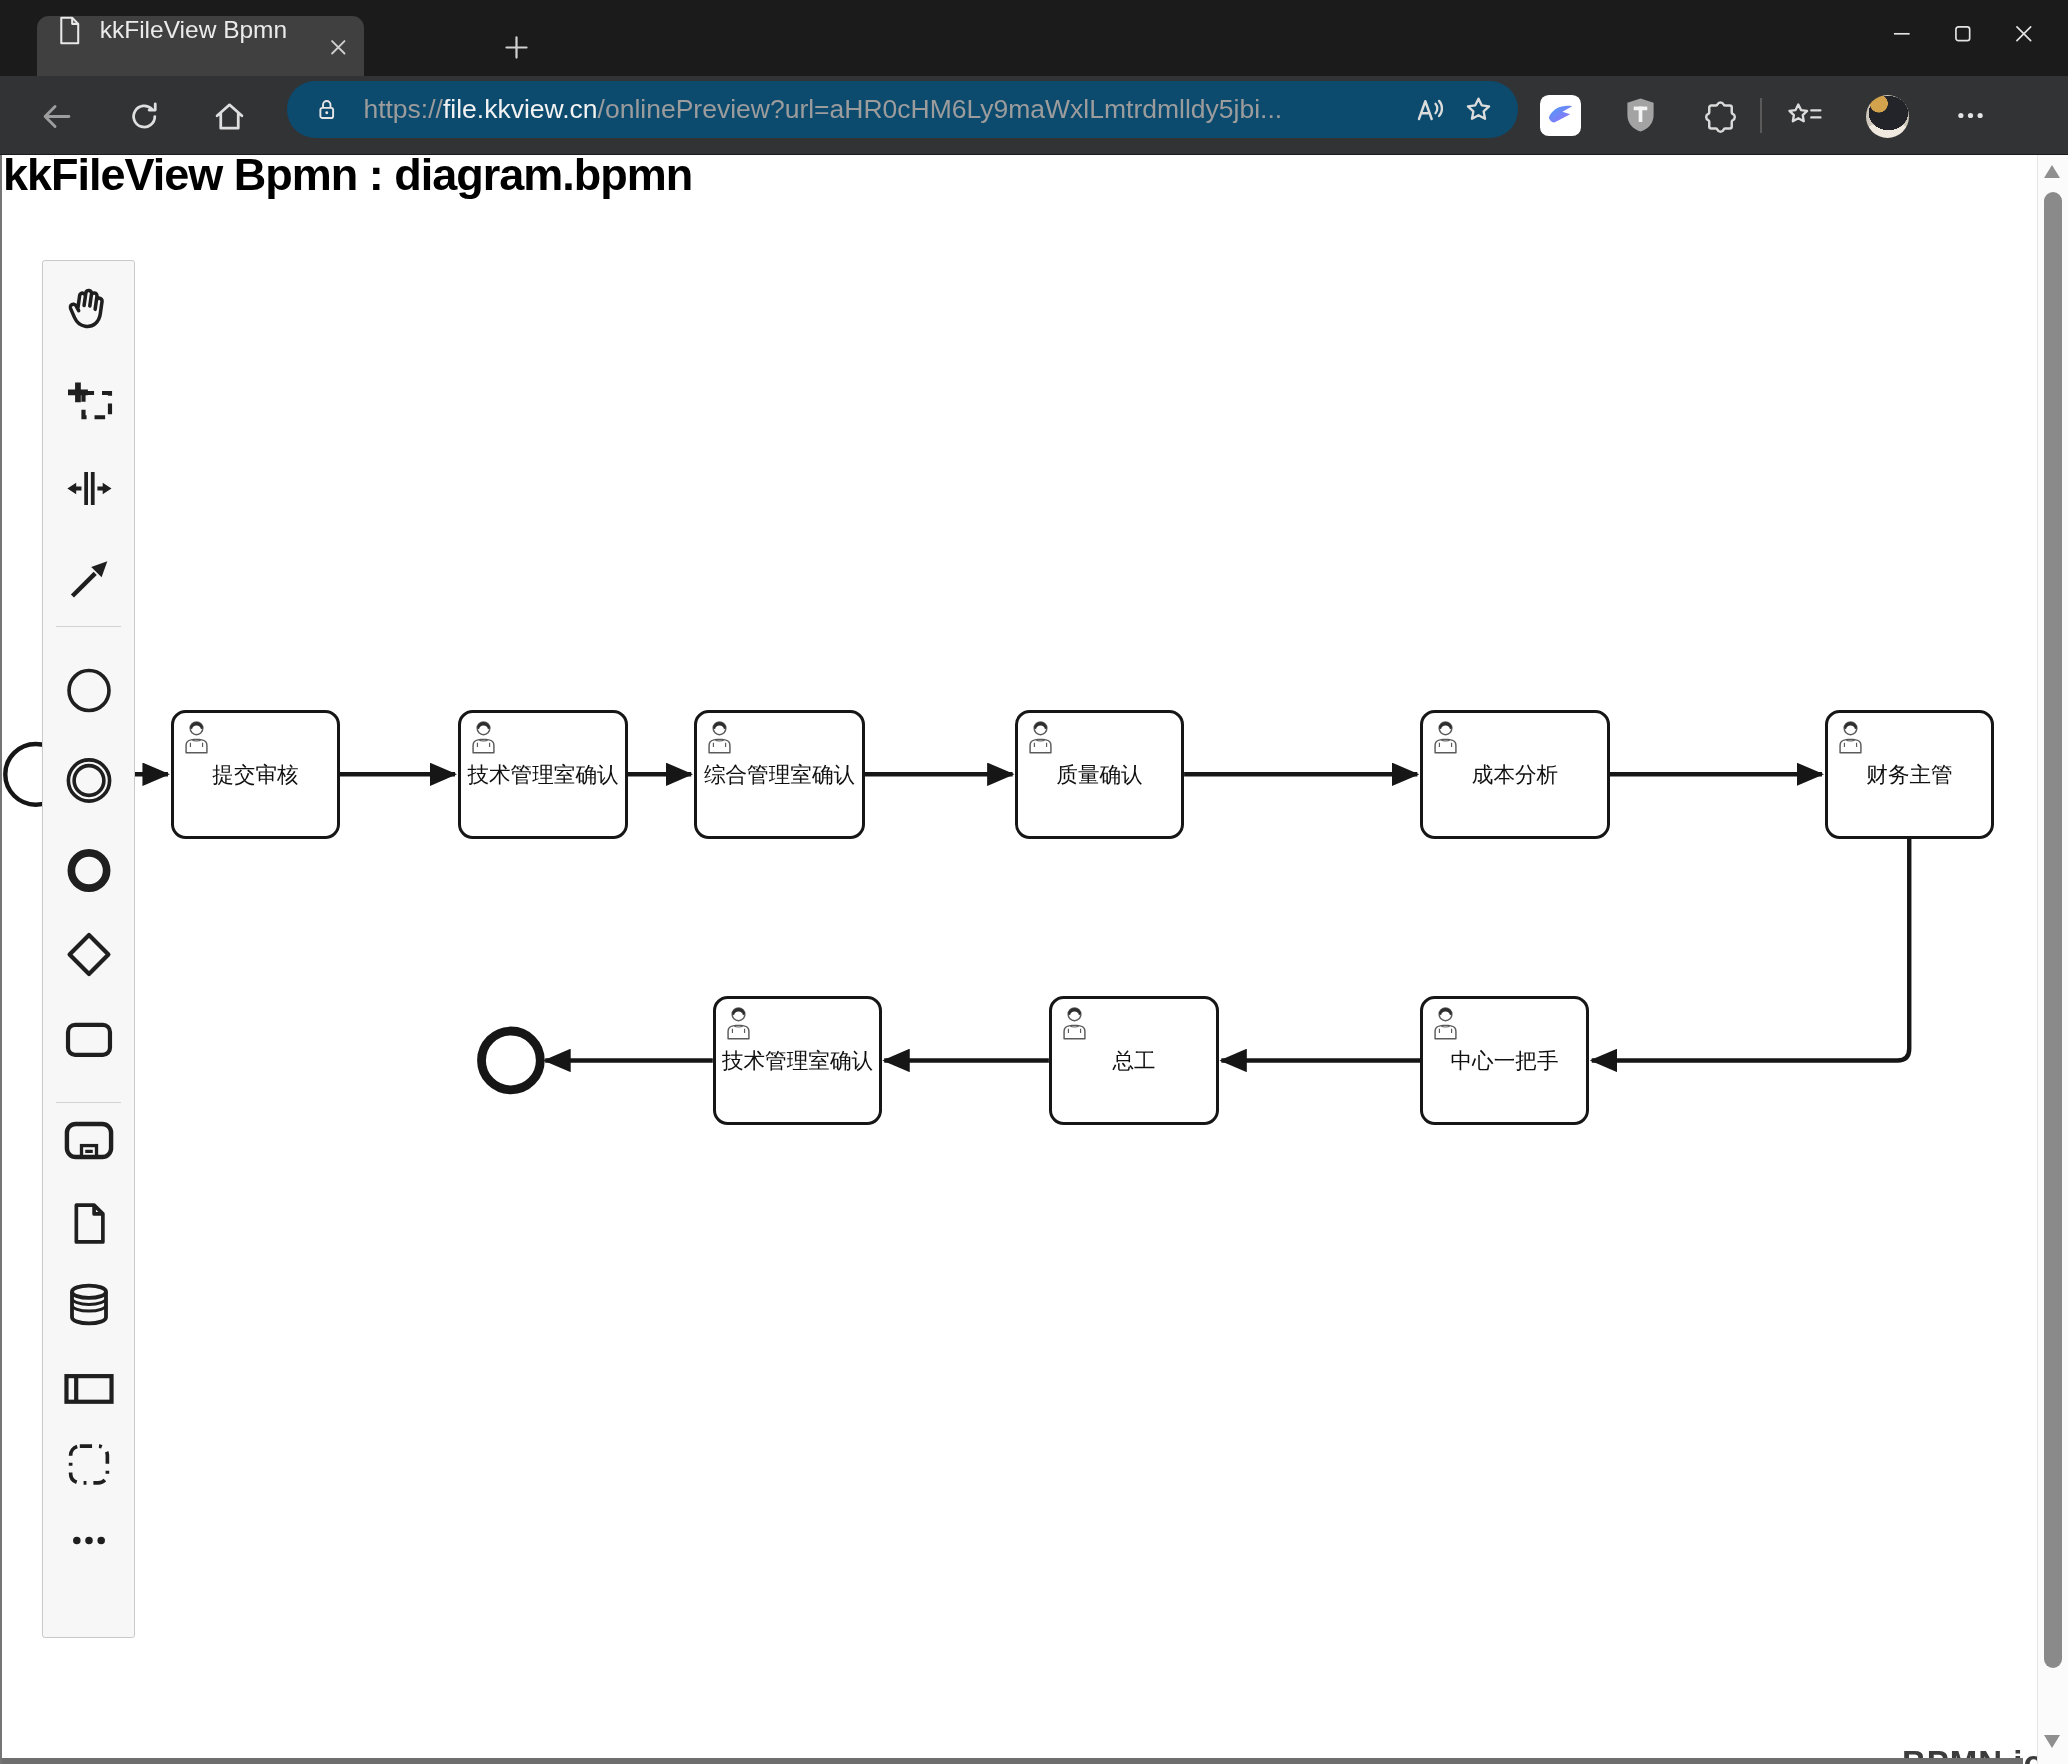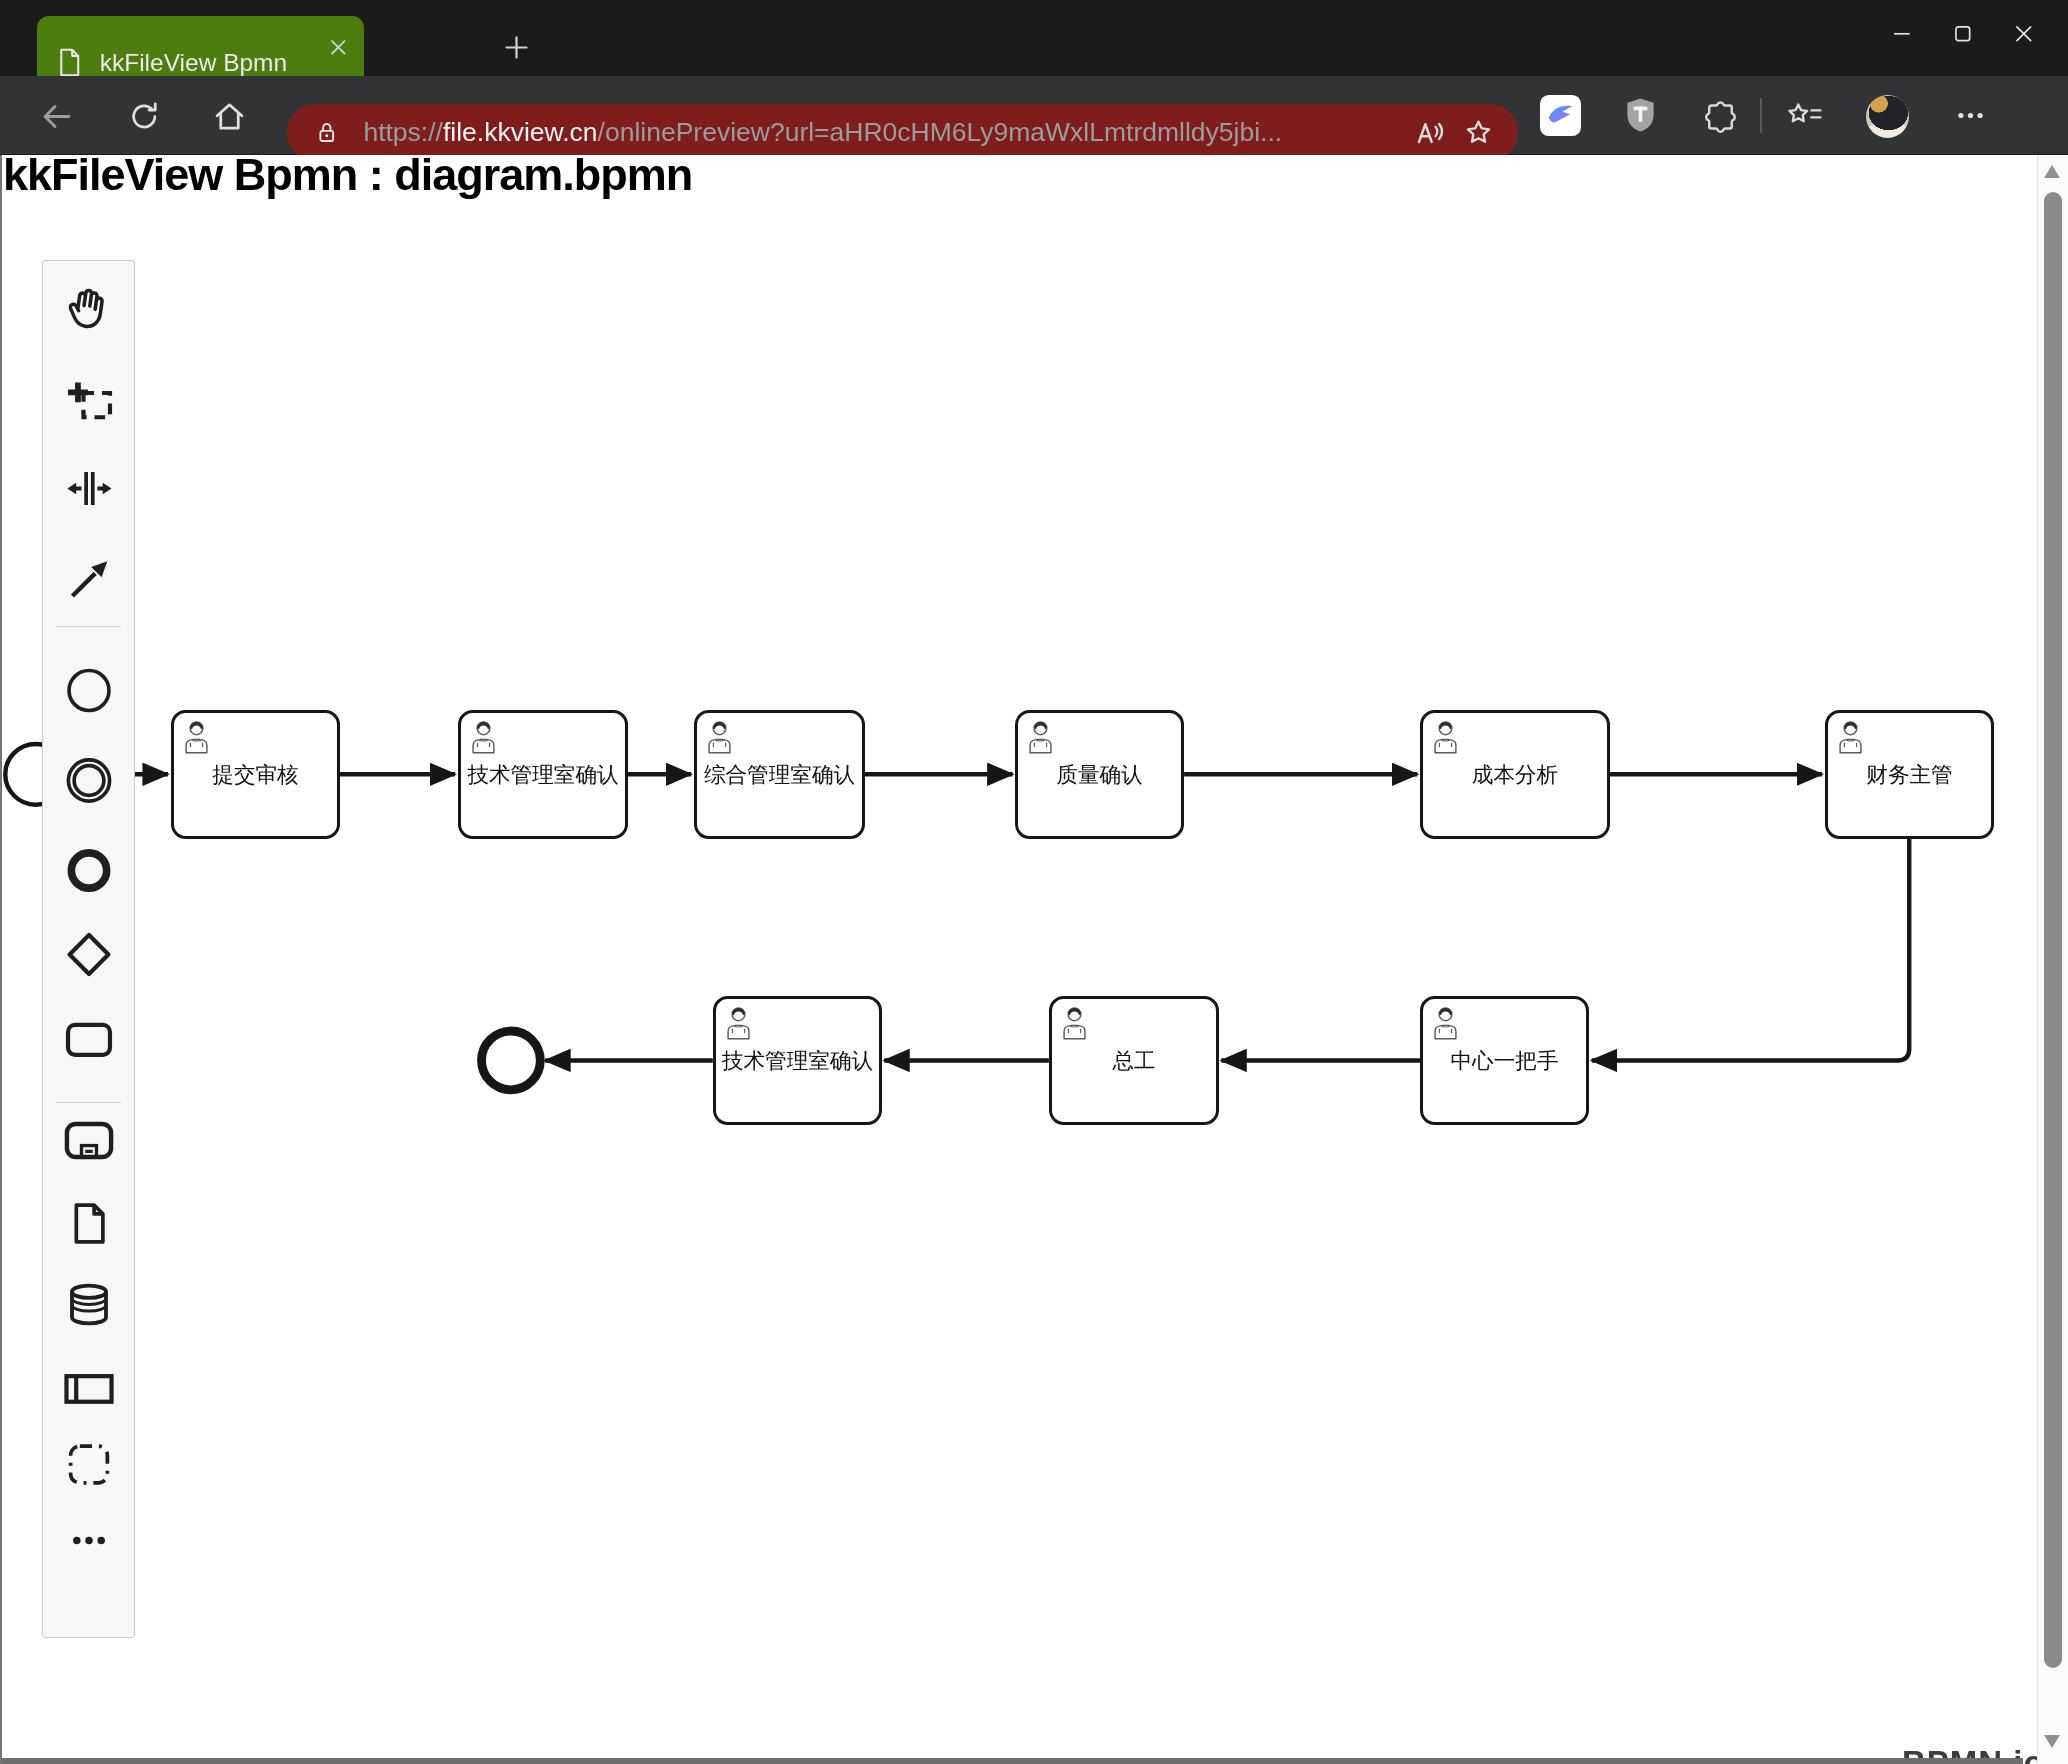--- a/index.html
+++ b/index.html
@@ -4,32 +4,32 @@
 <style>
   html,body{margin:0;padding:0;}
   body{
     position:relative;width:2068px;height:1764px;overflow:hidden;
     font-family:"Liberation Sans","DejaVu Sans",sans-serif;
     background:#ffffff;
   }
   svg{display:block}
   
   .chrome{position:absolute;left:0;top:0;width:2068px;height:155px;background:#1b1b1c;}
-  .tab{position:absolute;left:37px;top:15.7px;width:327px;height:61px;background:#4d7c0f;
-       border-radius:11.8px 11.8px 0 0;display:flex;align-items:flex-end;}
+  .tab{position:absolute;left:37px;top:15.7px;width:327px;height:61px;background:#404040;
+       border-radius:11.8px 11.8px 0 0;display:flex;align-items:flex-start;}
   .tab .fav{margin-left:19.6px;}
   .tab-title{margin-left:17.6px;font-size:24.5px;color:#ebebeb;white-space:nowrap;}
   .tab-close{position:absolute;right:13.7px;top:19.6px;width:23.5px;height:23.5px;display:flex;align-items:center;justify-content:center;}
   .newtab{position:absolute;left:502px;top:33px;width:29px;height:29px;}
   .wincontrols{position:absolute;right:13.7px;top:7.8px;display:flex;}
   .winbtn{width:61px;height:51px;display:flex;align-items:center;justify-content:center;}
   .toolbar{position:absolute;left:0;top:76px;width:2068px;height:78px;background:#323335;}
   .navbtn{position:absolute;top:18.6px;width:43px;height:43px;display:flex;align-items:center;justify-content:center;}
-  .urlbar{position:absolute;left:287px;top:28px;width:1231px;height:57px;border-radius:28px;
-          background:#7f1d1d;display:flex;align-items:center;}
+  .urlbar{position:absolute;left:287px;top:5px;width:1231px;height:57px;border-radius:28px;
+          background:#0c4a6e;display:flex;align-items:center;}
   .urlbar .lock{margin-left:27.4px;flex:0 0 auto;}
   .url{margin-left:23.5px;font-size:26.5px;white-space:nowrap;overflow:hidden;flex:1 1 auto;color:#9c9c9c;}
   .url .host{color:#f2f2f2;}
   .pillbtn{flex:0 0 auto;width:43px;height:43px;display:flex;align-items:center;justify-content:center;margin-right:7.8px;}
   .extbtn{position:absolute;top:16.7px;width:43px;height:45px;display:flex;align-items:center;justify-content:center;}
   .thunder-sq{width:41px;height:41px;background:#fff;border-radius:8.8px;display:flex;align-items:center;justify-content:center;}
   .tb-divider{position:absolute;left:1760px;top:21.6px;width:2px;height:35px;background:#5a5a5a;}
   .avatar{position:absolute;left:1866px;top:18.6px;width:43px;height:43px;border-radius:50%;overflow:hidden;
     background:
       radial-gradient(circle at 30% 20%, #d2a24c 0 19%, rgba(0,0,0,0) 20%),

